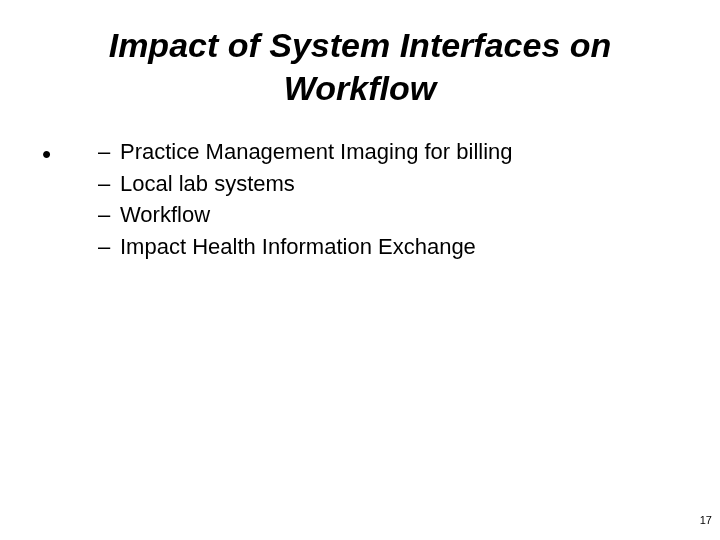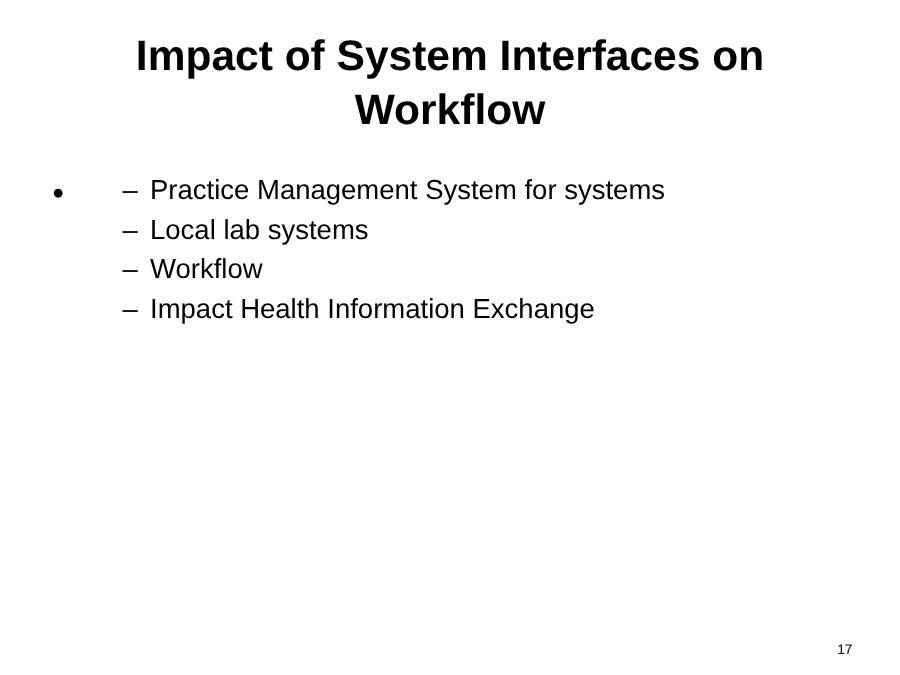--- a/index.html
+++ b/index.html
@@ -18,20 +18,21 @@
     height: 540px;
     padding: 24px 40px 20px 40px;
     position: relative;
   }
   .title {
     font-family: Verdana, Geneva, sans-serif;
     font-size: 34px;
     line-height: 1.25;
     text-align: center;
     margin: 0 20px 28px 20px;
+    font-style: italic;
   }
   ul.level1 {
     list-style: none;
     padding: 0;
     margin: 0;
     font-size: 26px;
     line-height: 1.35;
   }
   ul.level1 > li {
     position: relative;
@@ -58,36 +59,36 @@
     margin-bottom: 2px;
   }
   ul.level2 > li::before {
     content: "–";
     position: absolute;
     left: 0;
     top: 0;
   }
   .pagenum {
     position: absolute;
-    right: 38px;
+    right: 8px;
     bottom: 14px;
     font-size: 11px;
     font-family: Arial, Helvetica, sans-serif;
   }
 </style>
 </head>
 <body>
 
 <div class="slide">
   <h1 class="title">Impact of System Interfaces on Workflow</h1>
 
   <ul class="level1">
     <li>
       <ul class="level2">
-        <li><span>Practice Management System for systems</span></li>
+        <li><span>Practice Management Imaging for billing</span></li>
         <li><span>Local lab systems</span></li>
         <li><span>Workflow</span></li>
         <li><span>Impact Health Information Exchange</span></li>
       </ul>
     </li>
   </ul>
 
   <div class="pagenum">17</div>
 </div>
 

